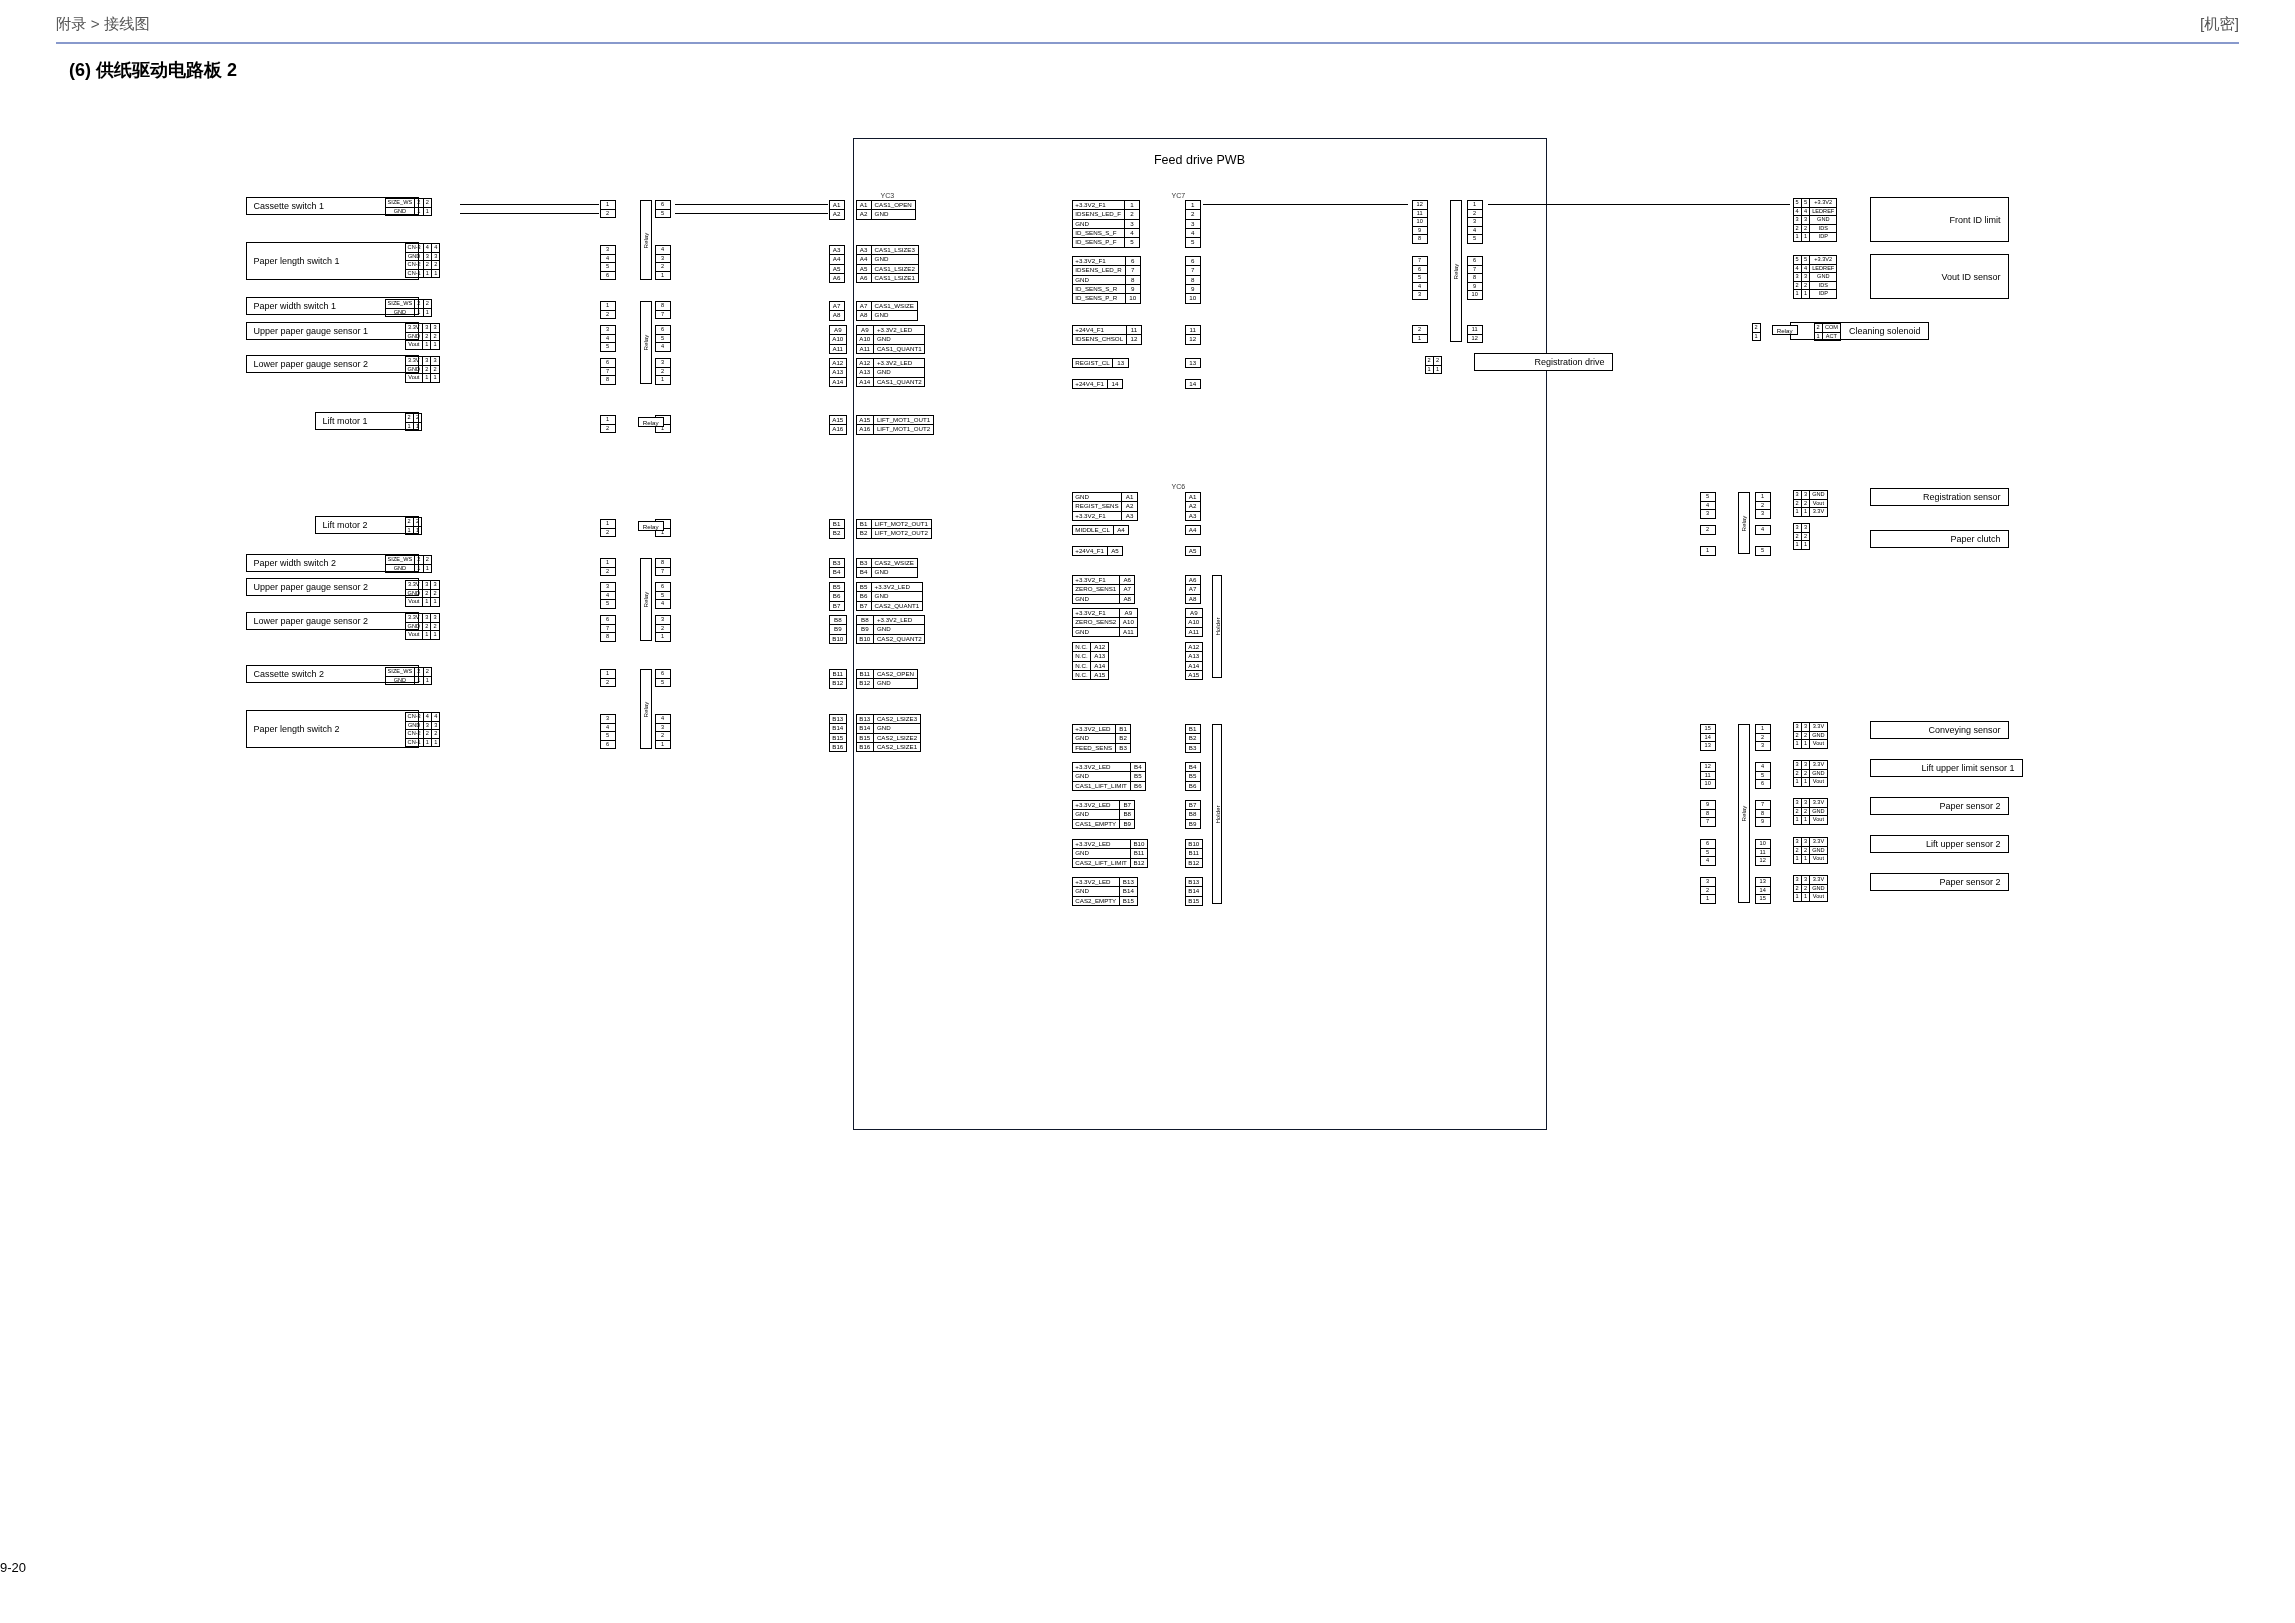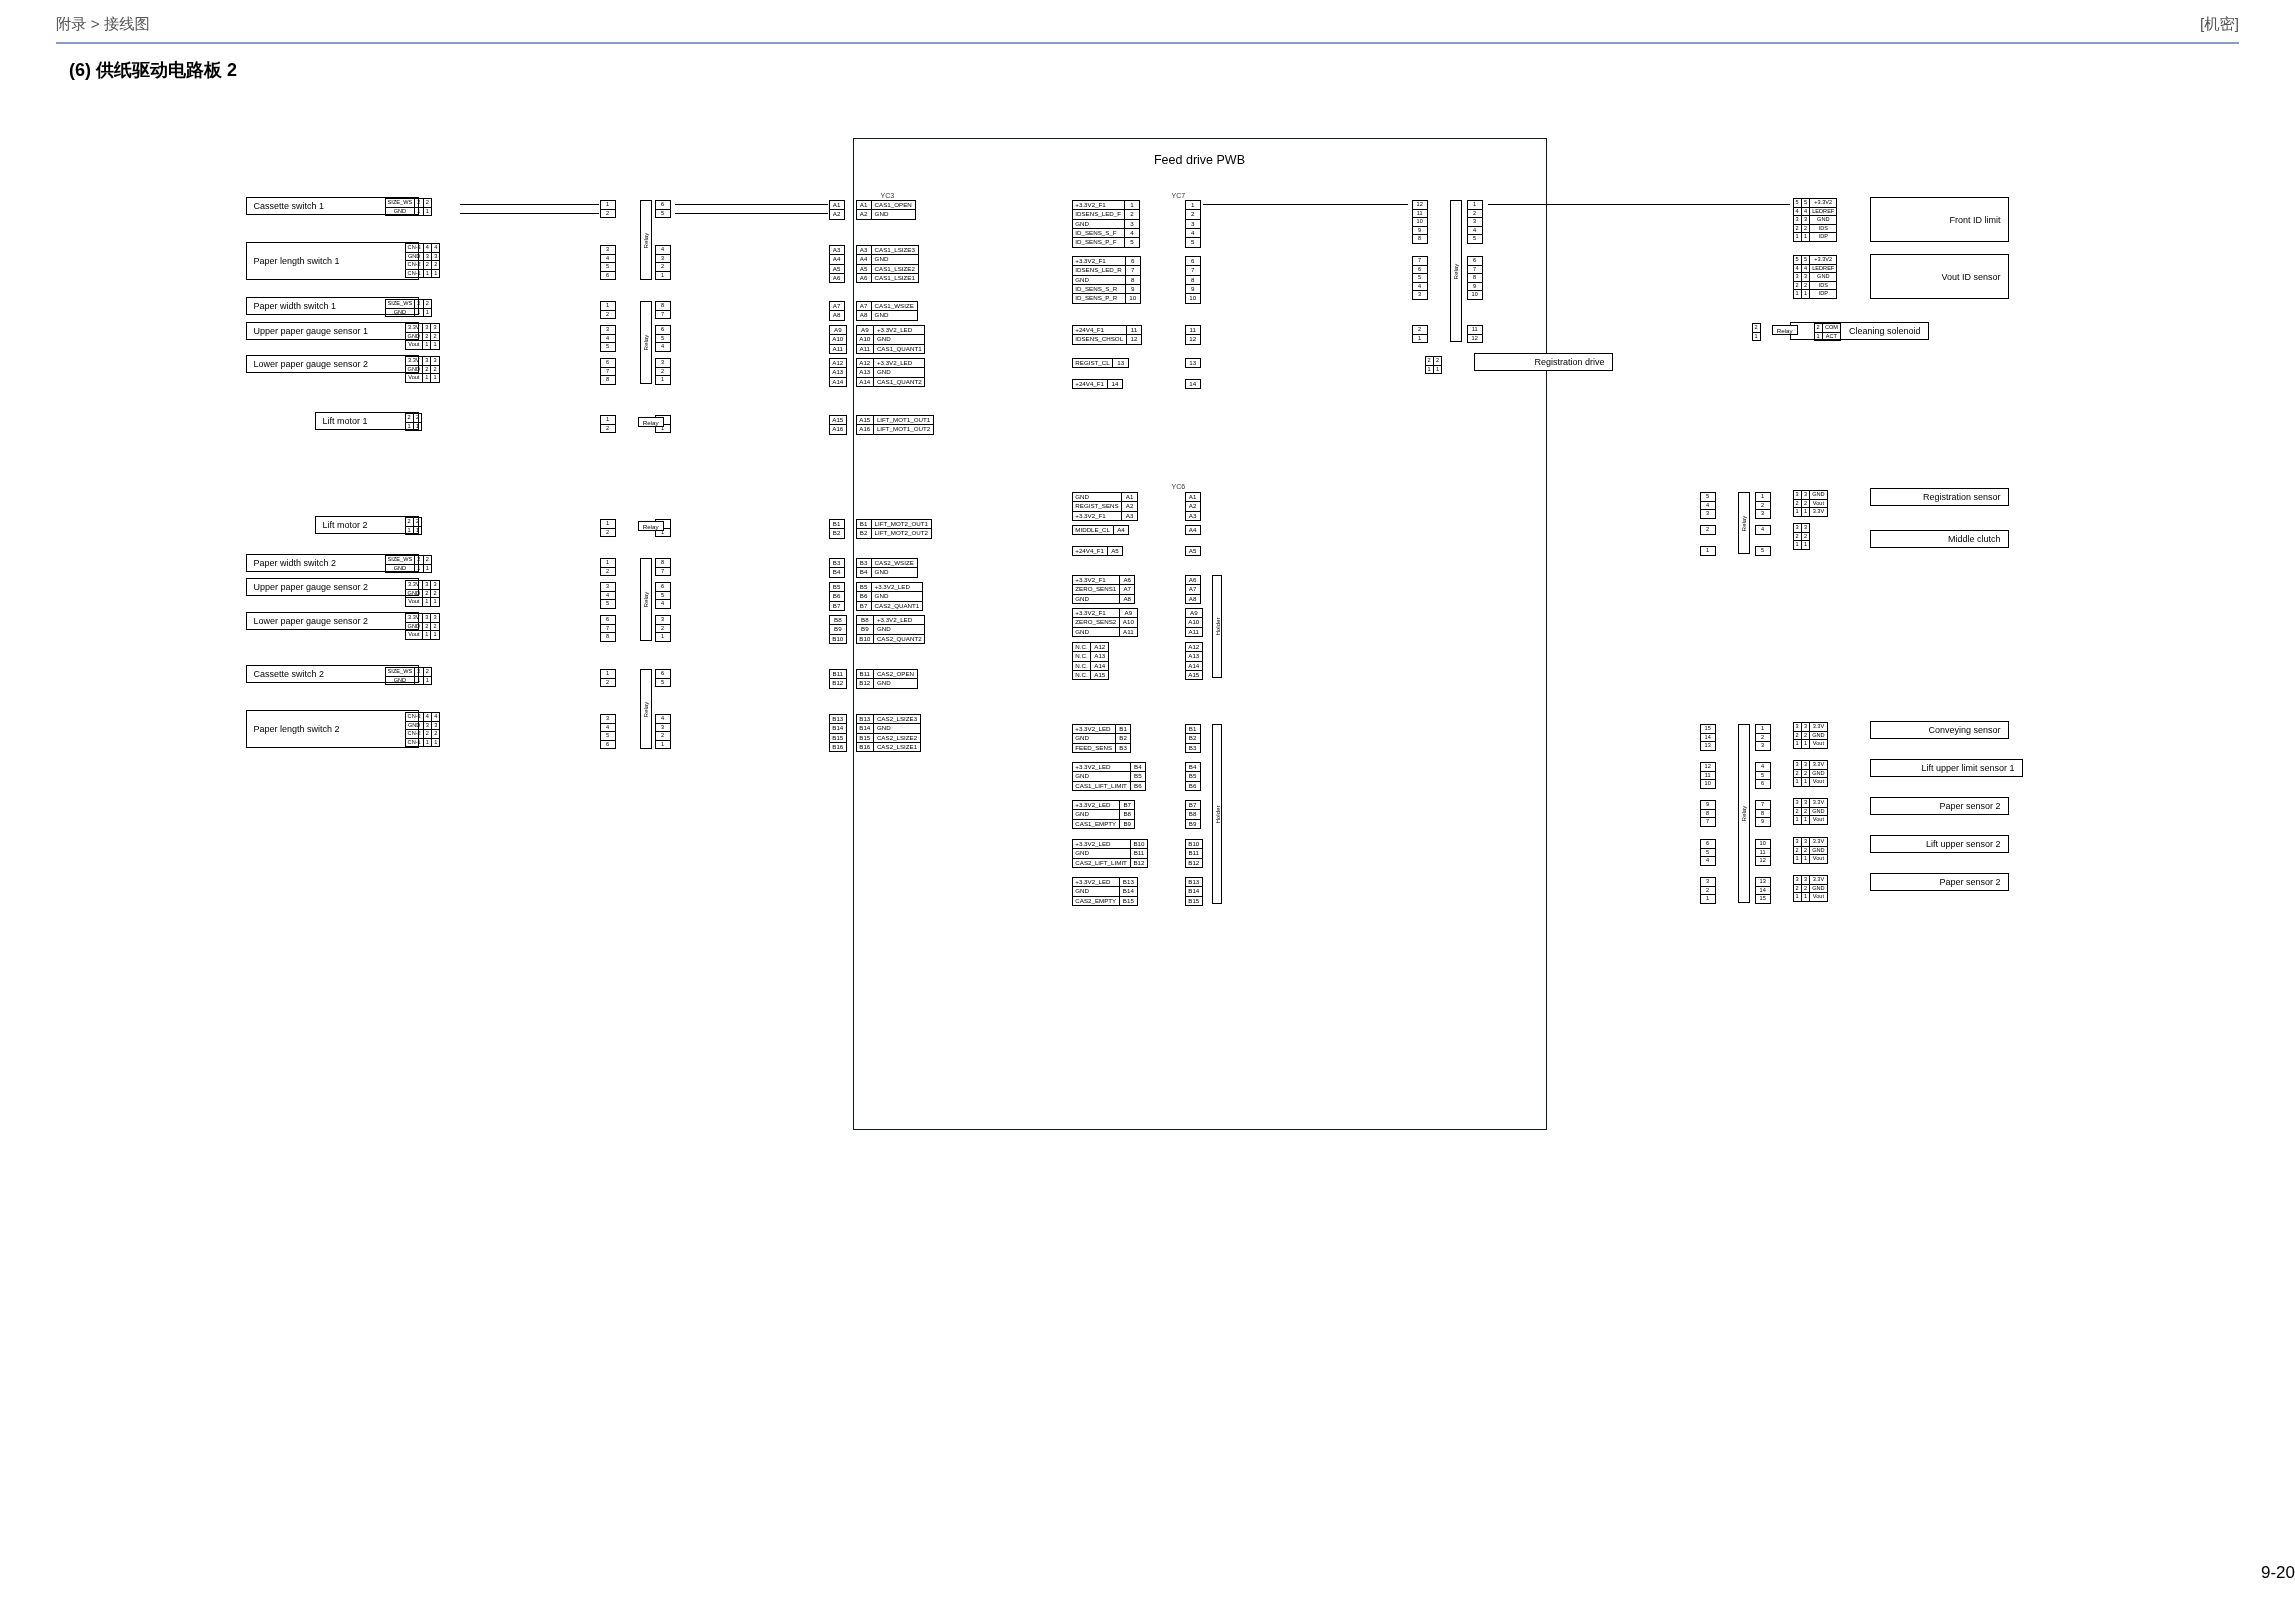--- a/index.html
+++ b/index.html
@@ -15,21 +15,21 @@
 .conn-table td{border:0.7px solid #000;padding:0 2.8px;height:8.3px;line-height:8.3px;white-space:nowrap}
 .narrow{width:15.3px;text-align:center}
 .comp-box{position:absolute;border:0.7px solid #000;display:flex;align-items:center;padding:2.8px 7px;font-size:9px;background:#fff}
 .comp-r{justify-content:flex-end}
 .pin-table{position:absolute;border-collapse:collapse;font-size:5.6px}
 .pin-table td{border:0.7px solid #000;padding:0 2.1px;height:7.6px;line-height:7.6px;white-space:nowrap;text-align:center}
 .relay-box{position:absolute;border:0.7px solid #000;width:12.5px;display:flex;align-items:center;justify-content:center;background:#fff}
 .relay-txt{transform:rotate(-90deg);font-size:6.2px;white-space:nowrap}
 .relay-sm{position:absolute;border:0.7px solid #000;padding:0.7px 4.2px;font-size:6.2px;background:#fff}
 .line{position:absolute;background:#000}
-.pagenum{position:absolute;bottom:40px;width:100%;text-align:right;font-size:17px}
+.pagenum{position:absolute;bottom:48px;width:100%;text-align:left;font-size:13px}
 .holder{position:absolute;border:0.7px solid #000;width:10.4px;display:flex;align-items:center;justify-content:center;background:#fff}
 .holder-txt{transform:rotate(-90deg);font-size:6.2px}
 </style>
 </head>
 <body>
 
 <div class="header">
   <span>附录 &gt; 接线图</span>
   <span>[机密]</span>
 </div>
@@ -1466,21 +1466,21 @@
           <td>Vout</td>
         </tr>
         <tr>
           <td>1</td>
           <td>1</td>
           <td>3.3V</td>
         </tr>
       </tbody>
     </table>
 
-<div class="comp-box comp-r" style="left:1763px;top:420px;width:139px">Middle clutch</div>
+<div class="comp-box comp-r" style="left:1763px;top:420px;width:139px">Paper clutch</div>
 <table class="pin-table" style="left:1686px;top:413px">
       <tbody>
         <tr>
           <td>3</td>
           <td>3</td>
         </tr>
         <tr>
           <td>2</td>
           <td>2</td>
         </tr>

